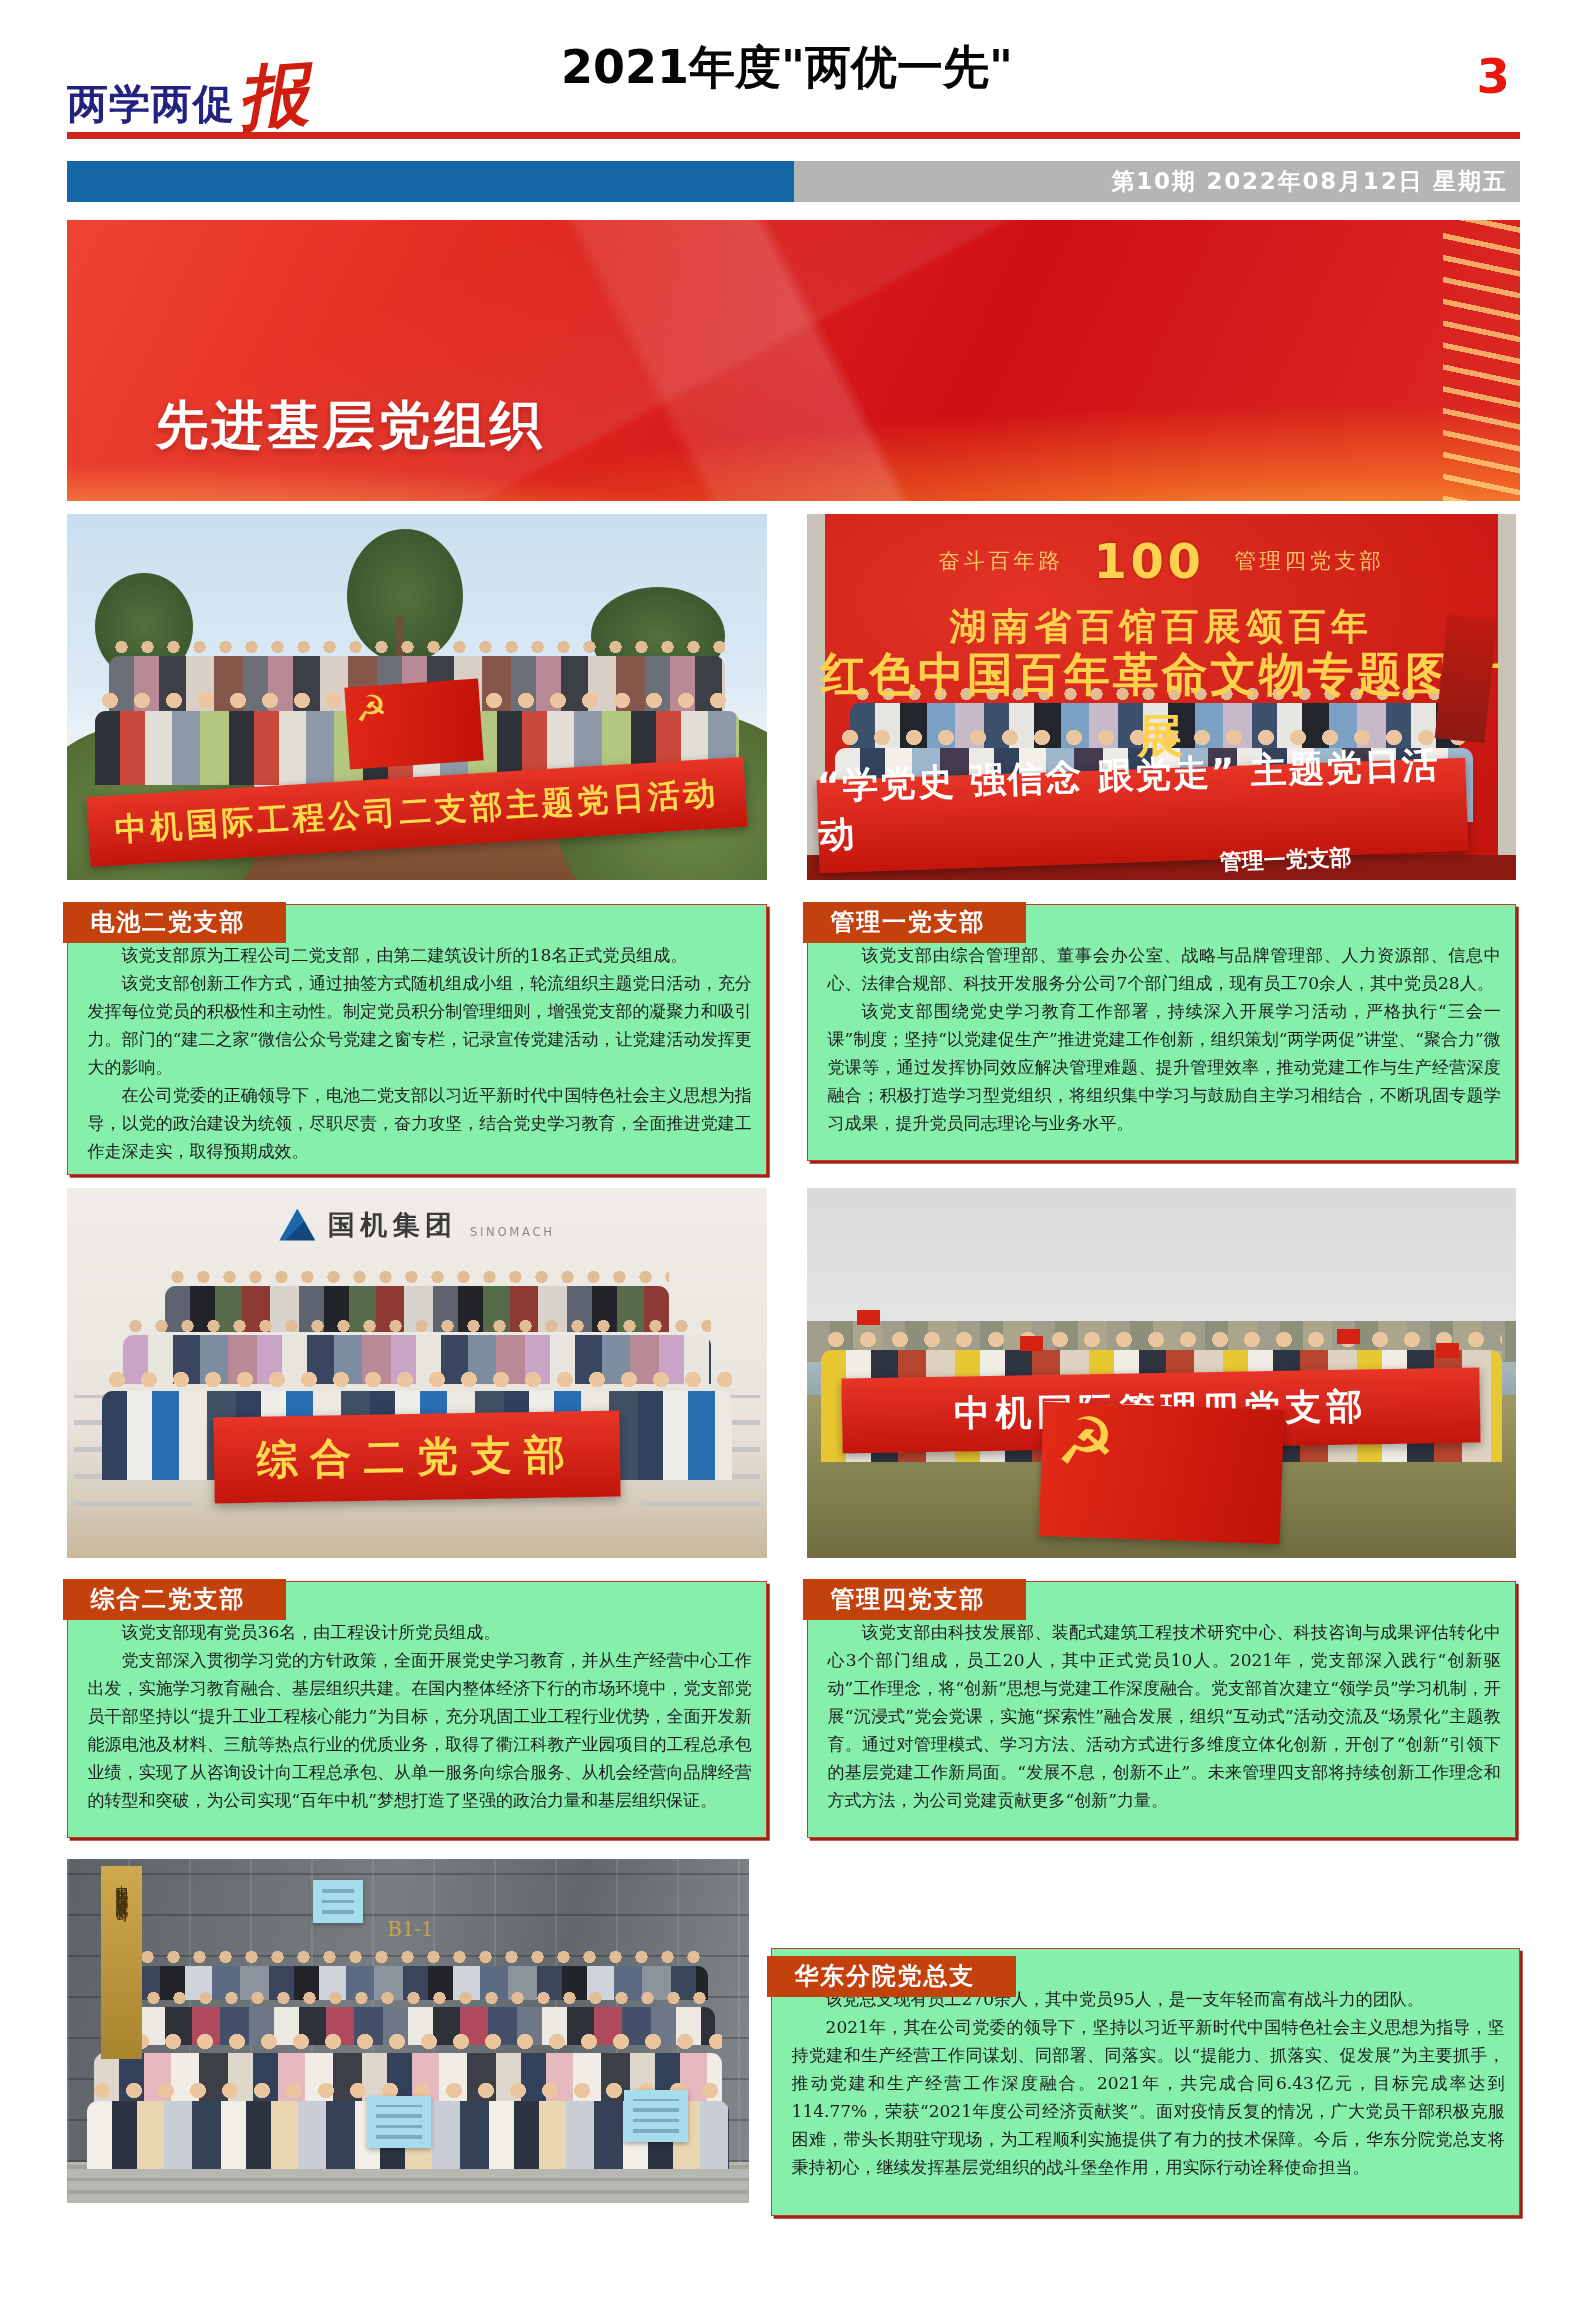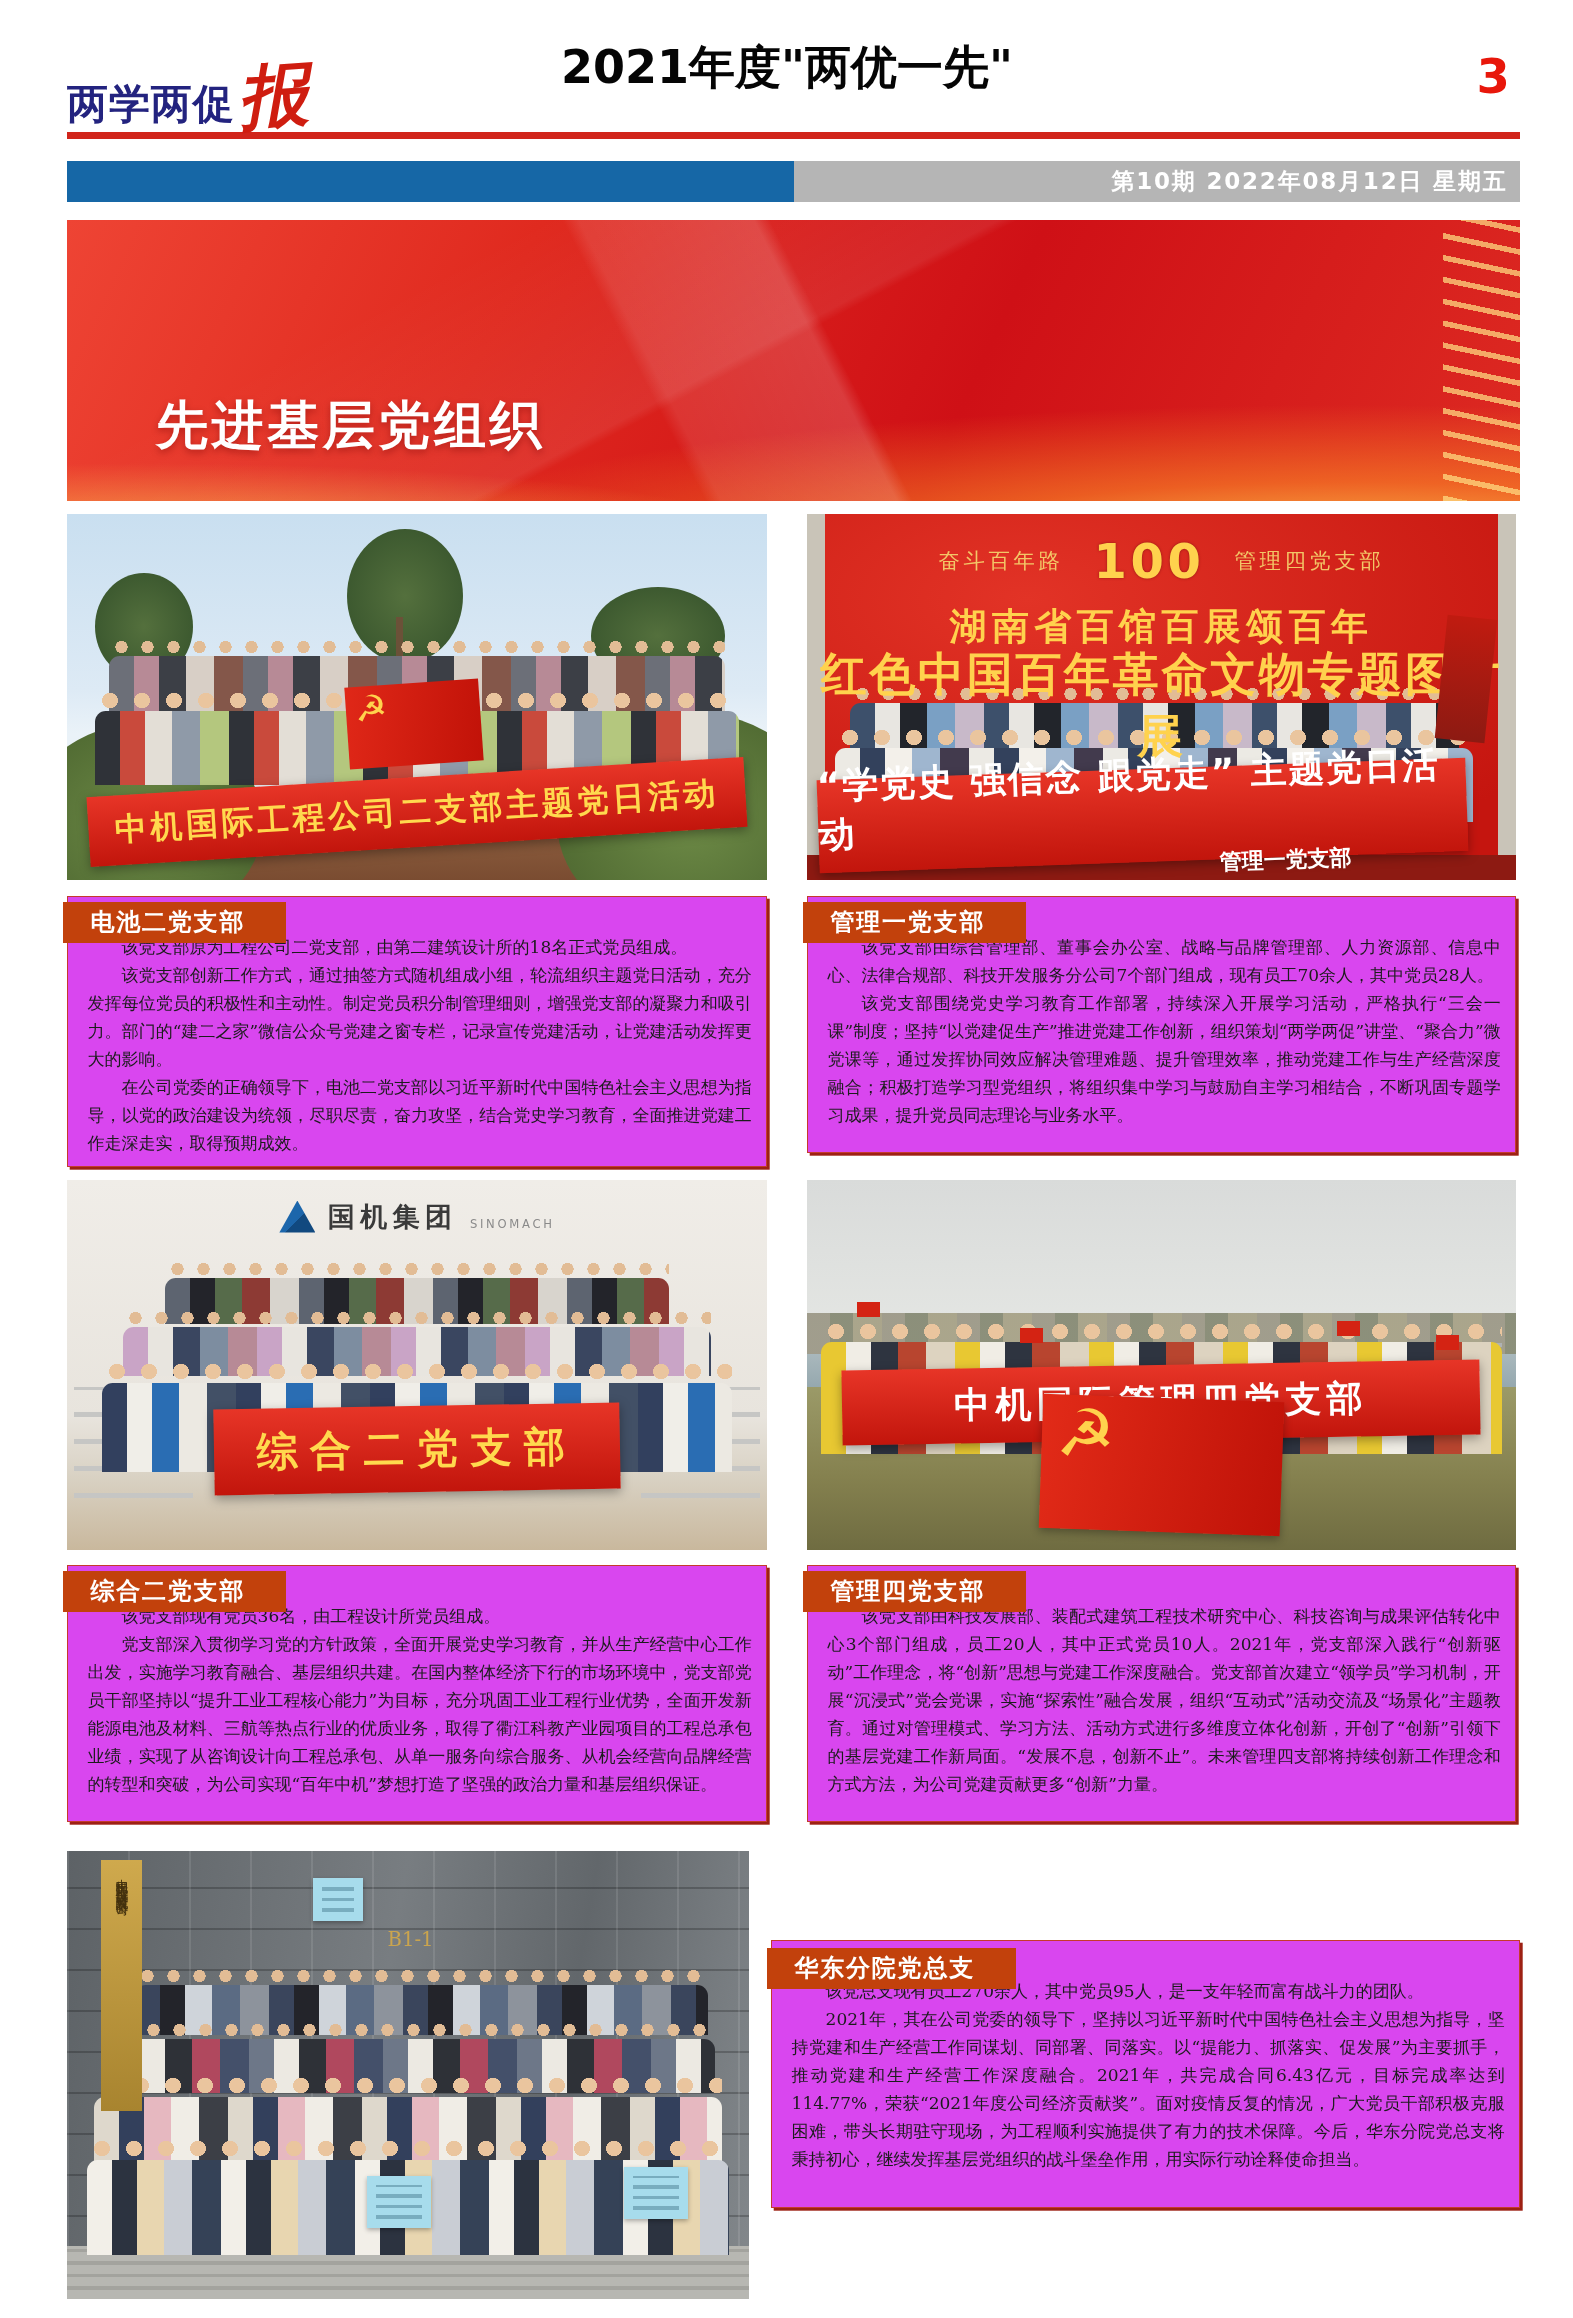--- a/index.html
+++ b/index.html
@@ -39,22 +39,22 @@
   
   .content{margin:13.4px 54px 0 67px;display:grid;grid-template-columns:700px 709px;
       column-gap:40px;row-gap:13.4px;grid-template-rows:366px minmax(270px,auto) 370px minmax(270px,auto);}
   .bottom-row{margin:18px 54px 0 67px;display:flex;}
 
   
   .article{position:relative;}
   .head-box{position:absolute;top:8px;left:-3.6px;z-index:3;background:#c2410c;color:#ffffff;
       font-family:"DejaVu Sans",sans-serif;font-weight:bold;font-size:24px;line-height:41px;height:41px;
       padding:0 41px 0 27px;letter-spacing:1.8px;}
-  .article-body{margin-top:2px;border:1.8px solid #c53b2c;box-shadow:2.7px 2.7px 0 #9d2114;
-      padding:36px 14.3px 9px 19.6px;min-height:210px;background:#d946ef;}
+  .article-body{margin-top:10px;border:1.8px solid #c53b2c;box-shadow:2.7px 2.7px 0 #9d2114;
+      padding:36px 14.3px 9px 19.6px;min-height:210px;background:#86efac;}
   .article-body p{margin:0;text-indent:2em;font-size:17px;line-height:28px;color:#1c1c1c;text-align:justify;}
   .s5-wrap{flex:1;margin-left:22px;}
   .s5-wrap .article{margin-top:89px;}
   .s5-wrap .article-body{min-height:221px;}
 
   
   .photo{position:relative;overflow:hidden;background:#d8d8d8;}
   .crowd{position:absolute;display:flex;flex-direction:column;}
   .crowd .heads{height:21.4px;background-image:radial-gradient(circle 8px at 15px 10.7px,#eac59e 97%,rgba(0,0,0,0));
       background-size:32px 21.4px;background-repeat:repeat-x;}
@@ -280,21 +280,21 @@
     <article class="article">
       <div class="head-box">管理四党支部</div>
       <div class="article-body">
         <p>该党支部由科技发展部、装配式建筑工程技术研究中心、科技咨询与成果评估转化中心3个部门组成，员工20人，其中正式党员10人。2021年，党支部深入践行“创新驱动”工作理念，将“创新”思想与党建工作深度融合。党支部首次建立“领学员”学习机制，开展“沉浸式”党会党课，实施“探索性”融合发展，组织“互动式”活动交流及“场景化”主题教育。通过对管理模式、学习方法、活动方式进行多维度立体化创新，开创了“创新”引领下的基层党建工作新局面。“发展不息，创新不止”。未来管理四支部将持续创新工作理念和方式方法，为公司党建贡献更多“创新”力量。</p>
       </div>
     </article>
   </div>
 
   <div class="bottom-row">
 
-    <figure class="photo p5" style="margin:0;width:682px;height:448px;flex:0 0 auto;">
+    <figure class="photo p5" style="margin:0;width:682px;height:344px;flex:0 0 auto;">
       <div class="gold-sign">
         <span>中机国际工程设计研究院有限公司</span>
       </div>
       <div class="door-label">B1-1</div>
       <div class="steps"></div>
       <div class="crowd back" style="left:10%;top:26%;width:84%;height:15%;--a:#3a455c;--b:#23242a;--c:#cfd4da;--d:#5b6b83;--e:#8d939c;">
           <div class="heads"></div>
           <div class="bodies"></div>
         </div>
       <div class="crowd back" style="left:7%;top:38%;width:88%;height:16%;--a:#6d7788;--b:#ece9e2;--c:#2e3137;--d:#b0485e;--e:#44506a;">

